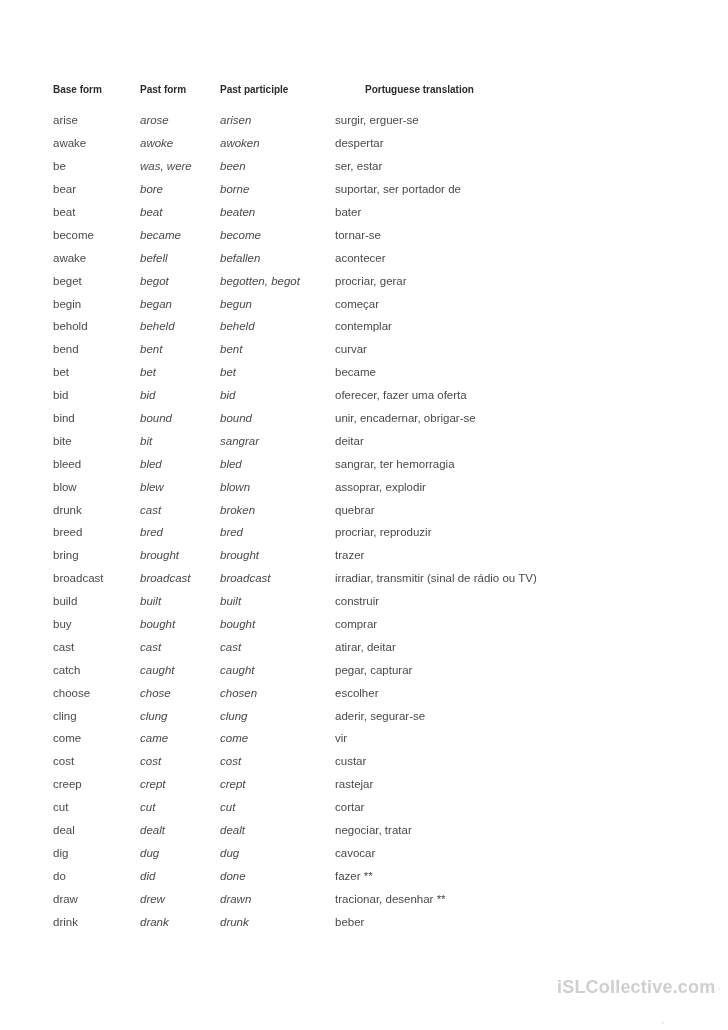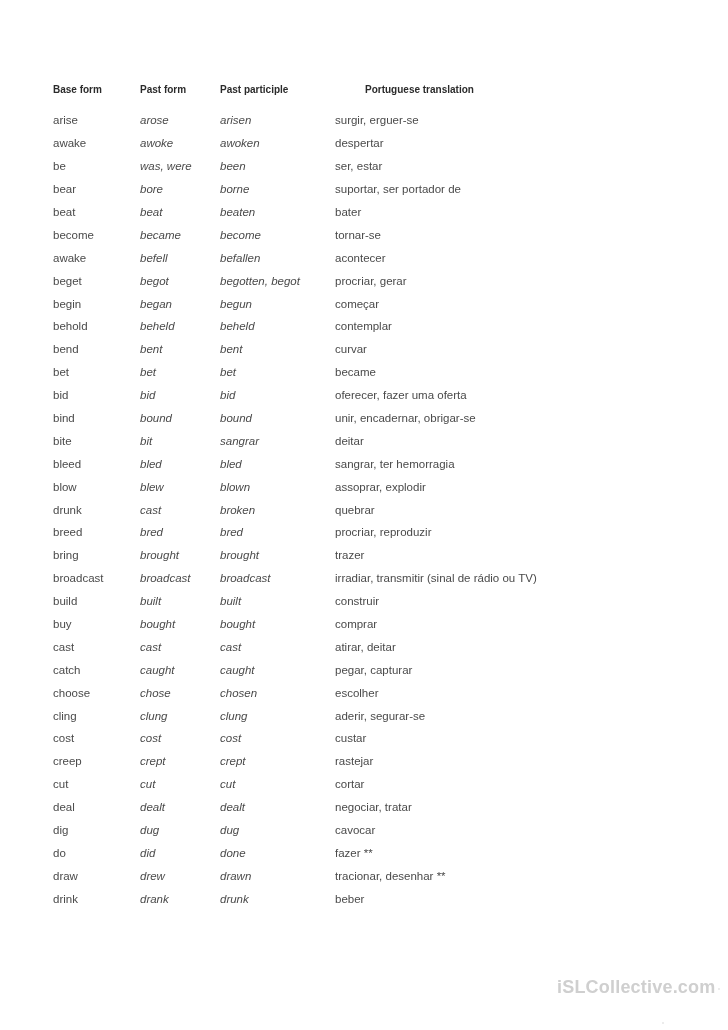--- a/index.html
+++ b/index.html
@@ -268,20 +268,26 @@
           <td class="cell-participle">chosen</td>
           <td class="cell-translation">escolher</td>
         </tr>
         <tr>
           <td class="cell-base">cling</td>
           <td class="cell-past">clung</td>
           <td class="cell-participle">clung</td>
           <td class="cell-translation">aderir, segurar-se</td>
         </tr>
         <tr>
+          <td class="cell-base">come</td>
+          <td class="cell-past">came</td>
+          <td class="cell-participle">come</td>
+          <td class="cell-translation">vir</td>
+        </tr>
+        <tr>
           <td class="cell-base">cost</td>
           <td class="cell-past">cost</td>
           <td class="cell-participle">cost</td>
           <td class="cell-translation">custar</td>
         </tr>
         <tr>
           <td class="cell-base">creep</td>
           <td class="cell-past">crept</td>
           <td class="cell-participle">crept</td>
           <td class="cell-translation">rastejar</td>

